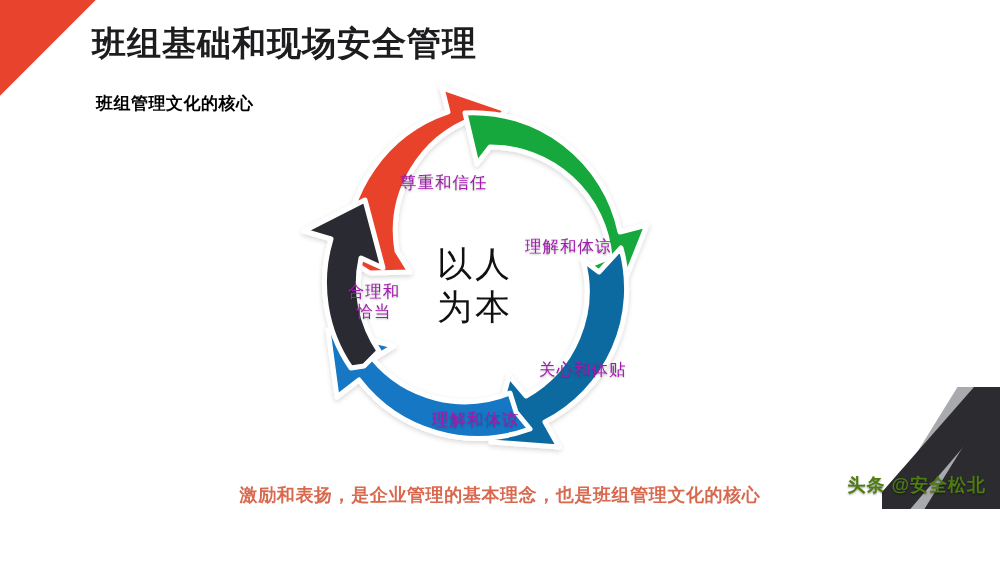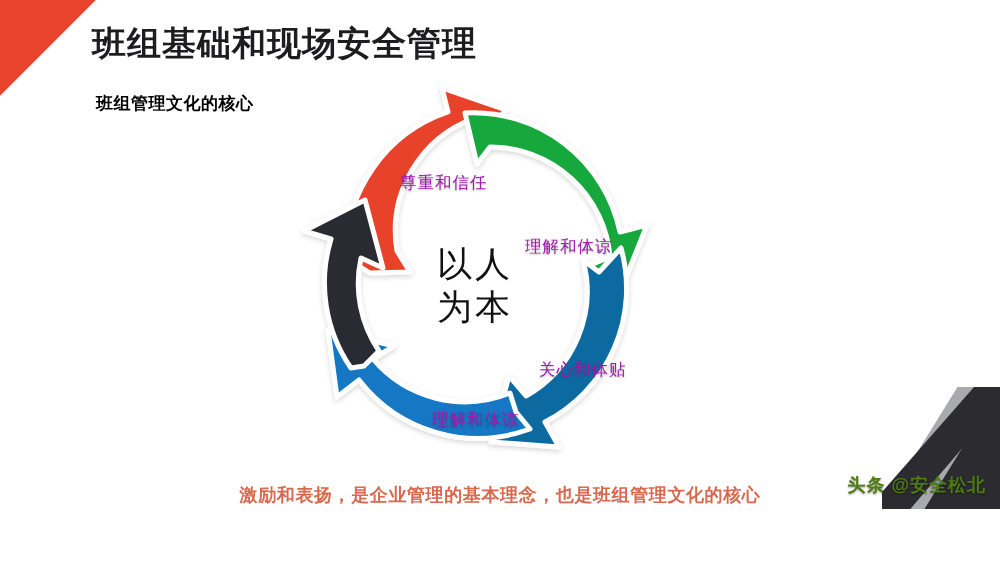--- a/index.html
+++ b/index.html
@@ -224,20 +224,24 @@
                  A 120 120 0 0 0 97,269
                  L 82,284
                  Z"></path>
       </g>
     </svg>
 
     <div class="seg-label lbl-respect">尊重和信任</div>
     <div class="seg-label lbl-understand">理解和体谅</div>
     <div class="seg-label lbl-care">关心和体贴</div>
     <div class="seg-label lbl-motivate">理解和体谅</div>
+    <div class="seg-label lbl-reasonable">
+      <span>合理和</span>
+      <span>恰当</span>
+    </div>
 
     <div class="center-text">
       <span>以人</span>
       <span>为本</span>
     </div>
   </div>
 
   <div class="caption">激励和表扬，是企业管理的基本理念，也是班组管理文化的核心</div>
 
   <div class="corner-br"></div>

